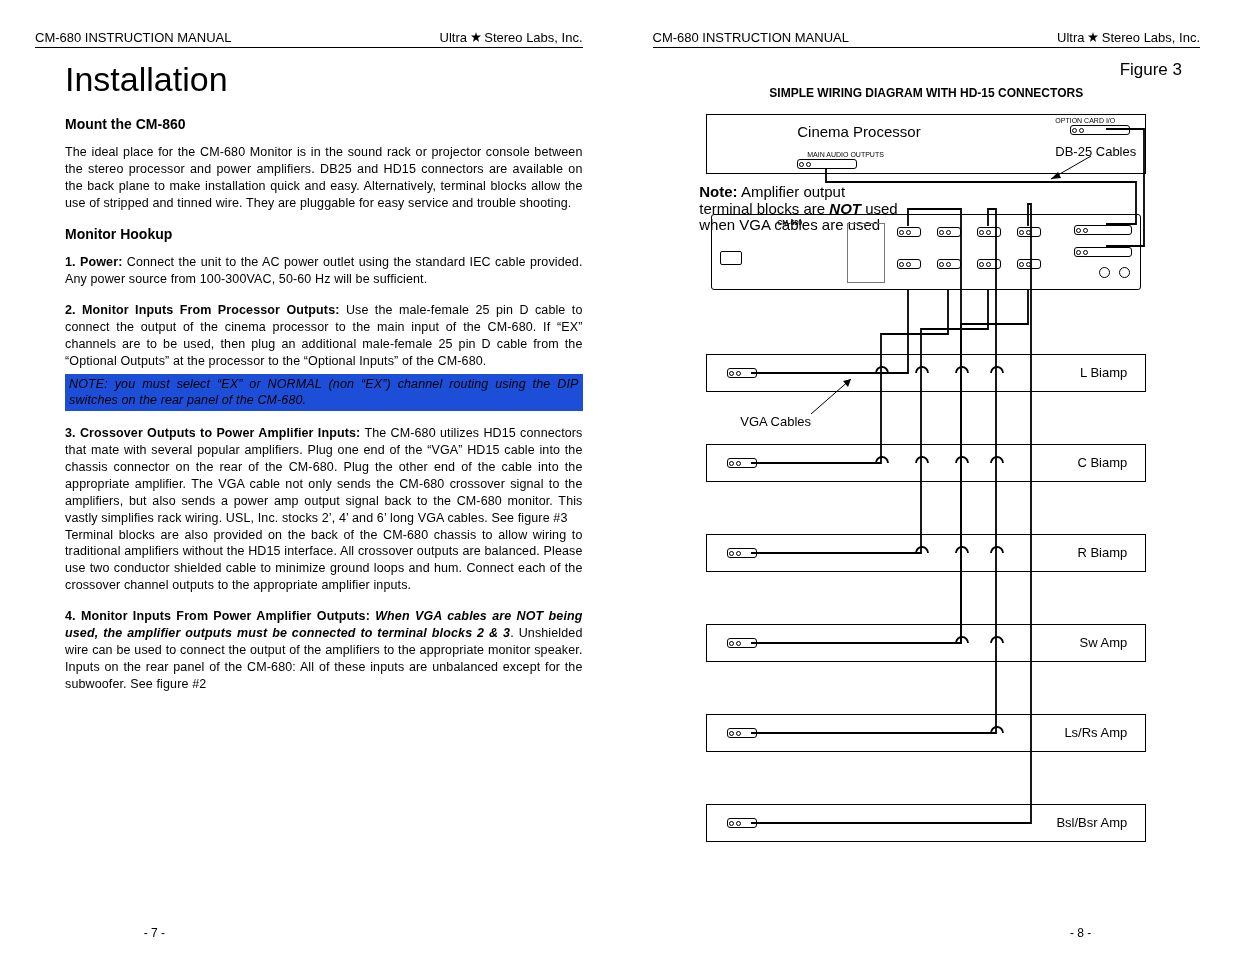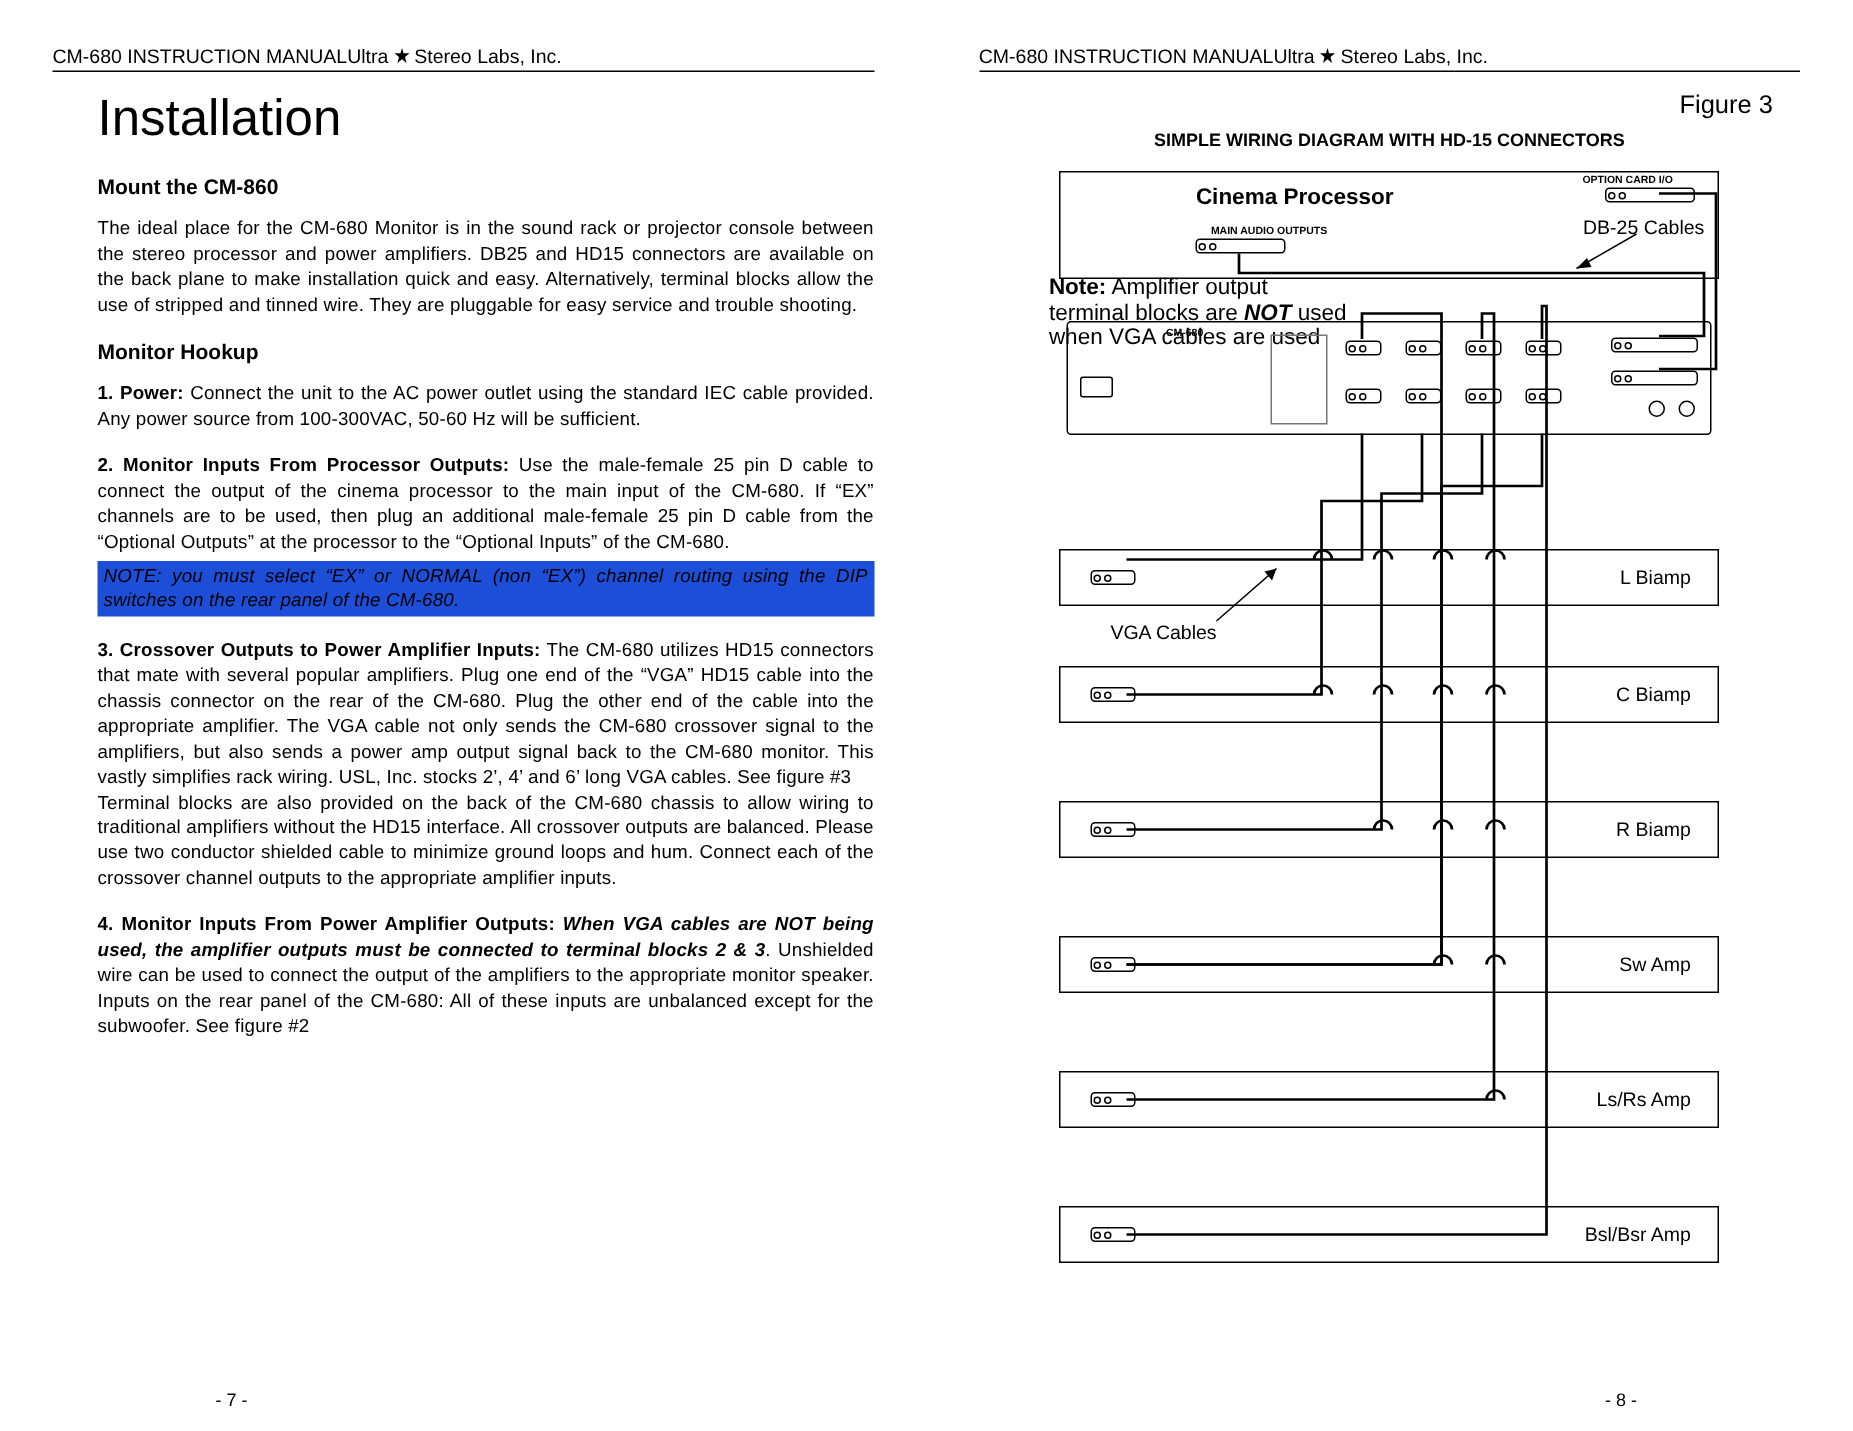--- a/index.html
+++ b/index.html
@@ -1,18 +1,18 @@
 <!DOCTYPE html>
 <html><head>
 <meta charset="utf-8">
 <style>
   * { margin:0; padding:0; box-sizing:border-box; }
   body { background:#fff; font-family:Arial,Helvetica,sans-serif; color:#000; width:1235px; height:954px; display:flex; }
   .page { width:50%; padding:30px 35px 0 35px; }
-  .hdrline { border-bottom:1.5px solid #000; padding-bottom:2px; margin-bottom:12px; display:flex; justify-content:flex-start; font-size:13px; align-items:baseline;}
+  .hdrline { border-bottom:1.5px solid #000; padding-bottom:2px; margin-bottom:12px; display:flex; justify-content:space-between; font-size:13px; align-items:baseline;}
   .hdrline .left { font-weight:normal; }
   .hdrline .right svg { width:10px; height:10px; }
   h1 { font-size:34px; font-weight:normal; margin:8px 0 16px 30px; }
   h3 { font-size:14px; margin:8px 0 10px 0; }
   .body { font-size:12.5px; line-height:1.35; }
   .body p { margin:0 0 14px 0; text-align:justify; letter-spacing:.01em;}
   .body .b { font-weight:bold; }
   .note { margin-left:120px; margin-right:25px; font-style:italic; background:#1d4ed8; padding:2px 4px;}
   .fignum { text-align:right; font-size:17px; font-weight:normal; margin:4px 18px 6px 0;}
   .figtitle { text-align:center; font-size:12px; font-weight:bold; margin-bottom:14px;}
@@ -62,21 +62,21 @@
     <span class="left"><span>CM-680 INSTRUCTION MANUAL</span></span>
     <span class="right"><span>Ultra</span> <svg viewBox="0 0 10 10">
           <polygon points="5,0 6,3.5 10,3.5 7,6 8,10 5,7.5 2,10 3,6 0,3.5 4,3.5" fill="#000"></polygon>
         </svg> <span>Stereo Labs, Inc.</span></span>
   </div>
   <div class="fignum">Figure 3</div>
   <div class="figtitle">SIMPLE WIRING DIAGRAM WITH HD-15 CONNECTORS</div>
 
   <div class="diagram">
 
-    <div class="box" style="left:10px; right:10px; top:0; height:72px;font-weight:bold;">
+    <div class="box" style="left:10px; right:10px; top:0; height:60px;">
       <div class="lbl" style="left:90px; top:8px; font-size:15px;">Cinema Processor</div>
       <div class="tiny" style="position:absolute; left:100px; top:36px;">MAIN AUDIO OUTPUTS</div>
       <div class="conn" style="left:90px; top:44px; width:60px;"></div>
       <div class="tiny" style="position:absolute; right:30px; top:2px;">OPTION CARD I/O</div>
       <div class="conn" style="right:15px; top:10px; width:60px;"></div>
     </div>
     <div class="lbl" style="right:20px; top:30px;">DB-25 Cables</div>
 
     <div style="position:absolute; left:3px; top:70px; font-size:15px; line-height:1.1; width:200px;"><span style="font-weight:bold;">Note:</span><span> Amplifier output terminal blocks are </span><span style="font-weight:bold;font-style:italic;">NOT</span><span> used when VGA cables are used</span></div>
 
@@ -97,21 +97,21 @@
       <div class="conn" style="right:8px; top:10px; width:58px;"></div>
       <div class="conn" style="right:8px; top:32px; width:58px;"></div>
       <div style="position:absolute; right:10px; top:52px; width:11px; height:11px; border:1px solid #000; border-radius:50%;"></div>
       <div style="position:absolute; right:30px; top:52px; width:11px; height:11px; border:1px solid #000; border-radius:50%;"></div>
 
       <div style="position:absolute; left:135px; top:8px; width:38px; height:60px; border:0.5px solid #777;"></div>
     </div>
 
     <div class="lbl" style="left:44px; top:300px;">VGA Cables</div>
 
-    <div class="ampbox" style="top:240px;margin-top:12px;">
+    <div class="ampbox" style="top:240px;">
       <div class="conn vga"></div>
       <div class="lbl">L Biamp</div>
     </div>
     <div class="ampbox" style="top:420px;">
       <div class="conn vga"></div>
       <div class="lbl">R Biamp</div>
     </div>
     <div class="ampbox" style="top:330px;">
       <div class="conn vga"></div>
       <div class="lbl">C Biamp</div>

